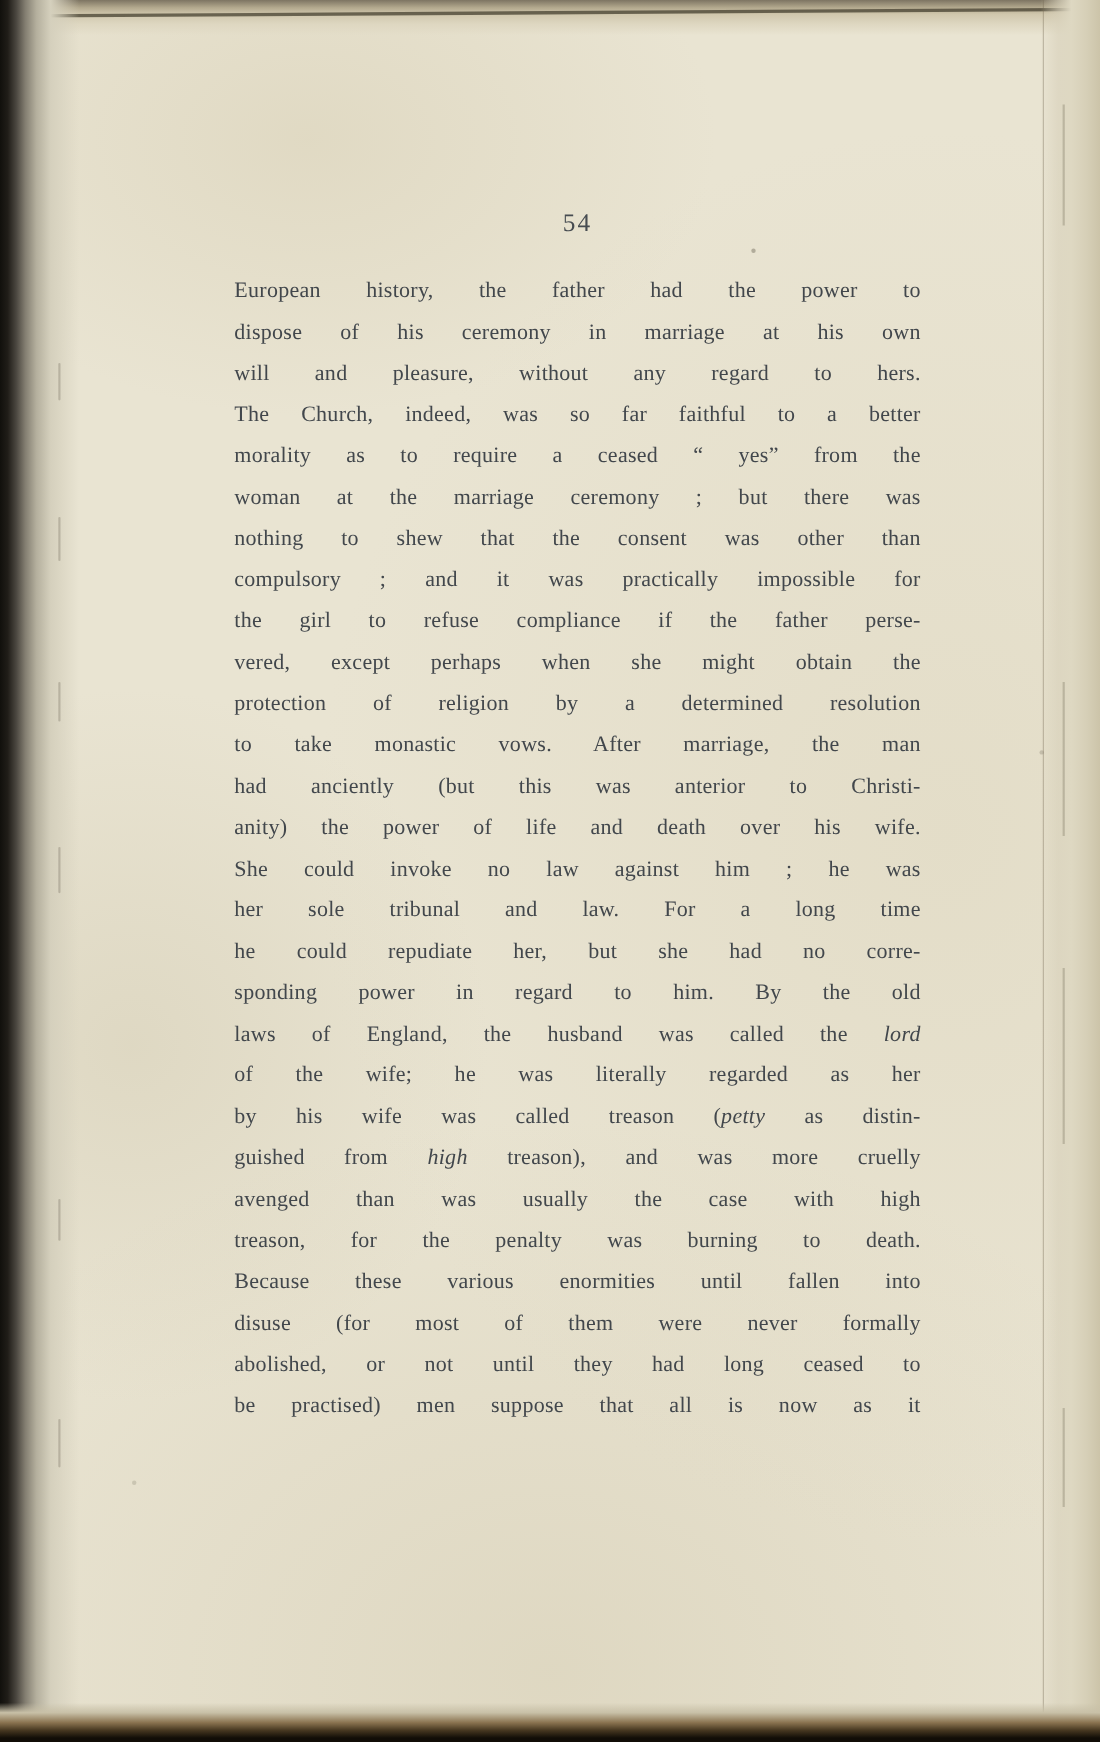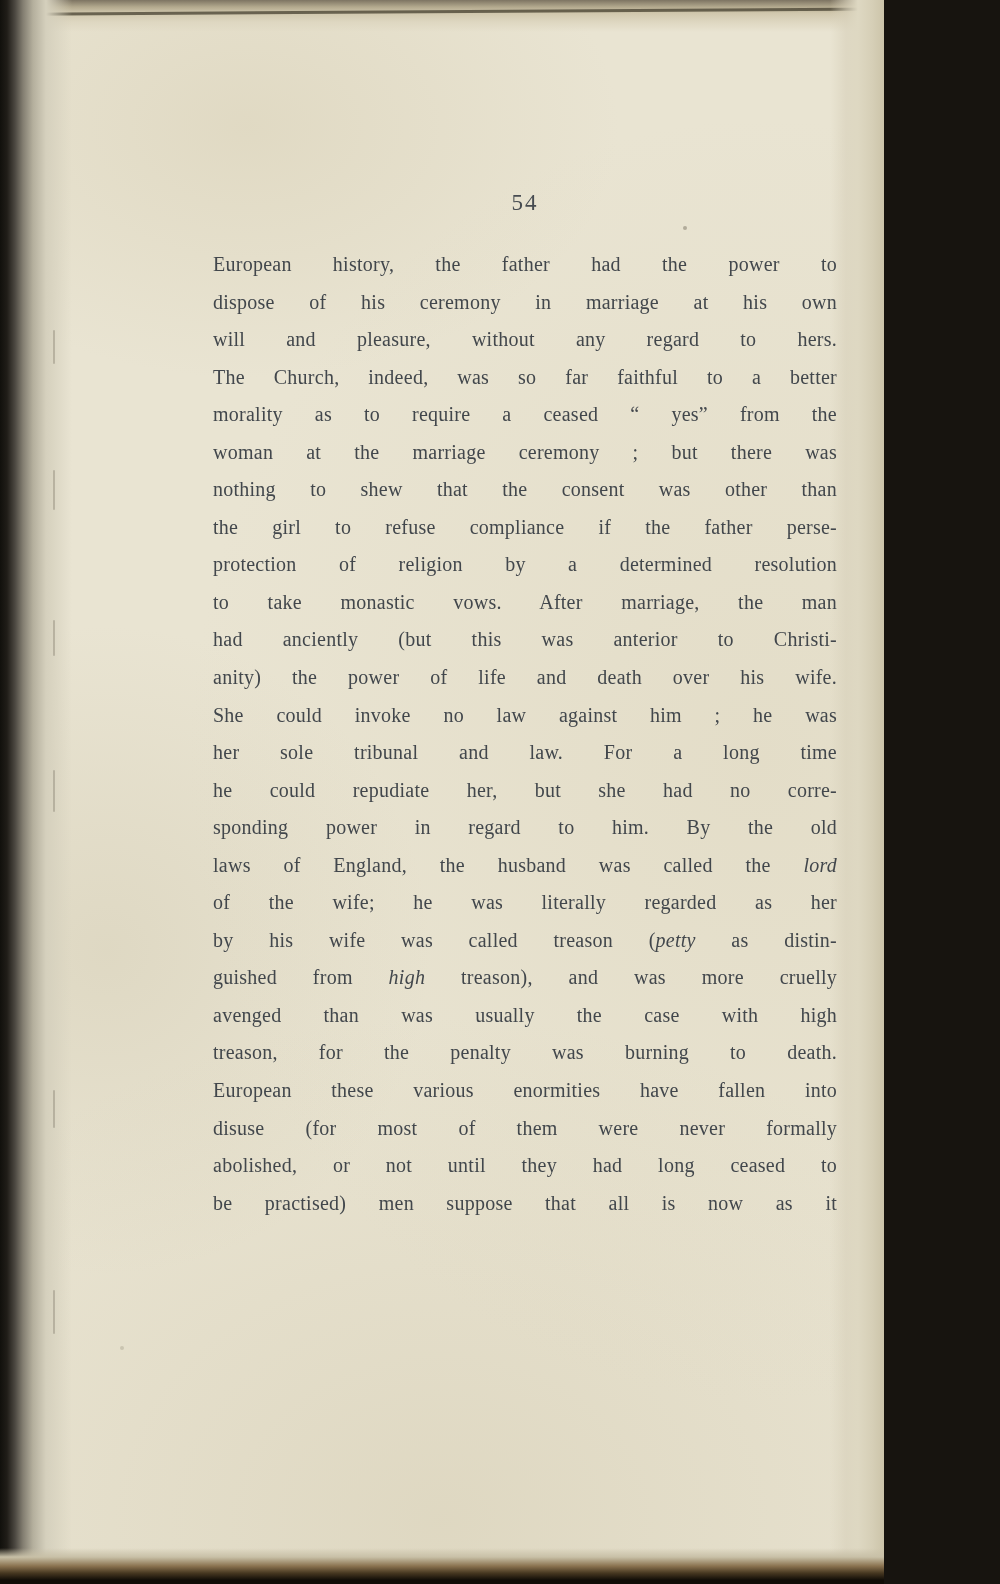--- a/index.html
+++ b/index.html
@@ -1,18 +1,18 @@
 <!DOCTYPE html>
 <html><head>
 <meta charset="utf-8">
 <style>
   html, body { margin: 0; padding: 0; background: #17140f; }
   .scan {
     position: relative;
-    width: 884px;
+    width: 1000px;
     height: 1584px;
     overflow: hidden;
     background-color: #e9e4d2;
     background-image:
       radial-gradient(ellipse 620px 420px at 28% 8%,  rgba(208,198,168,0.35), rgba(208,198,168,0) 60%),
       radial-gradient(ellipse 820px 920px at 86% 48%, rgba(214,205,177,0.30), rgba(214,205,177,0) 70%),
       radial-gradient(ellipse 920px 720px at 50% 96%, rgba(203,193,163,0.35), rgba(203,193,163,0) 70%),
       radial-gradient(ellipse 500px 500px at 12% 60%, rgba(198,189,160,0.30), rgba(198,189,160,0) 65%);
     font-family: "Liberation Serif", "DejaVu Serif", serif;
     color: #42474c;
@@ -115,34 +115,36 @@
 
   <div class="page-number">54</div>
   <div class="text-block">
       <div class="line"><span>European history, the father had the power to</span></div>
       <div class="line"><span>dispose of his ceremony in marriage at his own</span></div>
       <div class="line"><span>will and pleasure, without any regard to hers.</span></div>
       <div class="line"><span>The Church, indeed, was so far faithful to a better</span></div>
       <div class="line"><span>morality as to require a ceased “ yes” from the</span></div>
       <div class="line"><span>woman at the marriage ceremony ; but there was</span></div>
       <div class="line"><span>nothing to shew that the consent was other than</span></div>
+      <div class="line"><span>compulsory ; and it was practically impossible for</span></div>
       <div class="line"><span>the girl to refuse compliance if the father perse-</span></div>
+      <div class="line"><span>vered, except perhaps when she might obtain the</span></div>
       <div class="line"><span>protection of religion by a determined resolution</span></div>
       <div class="line"><span>to take monastic vows. After marriage, the man</span></div>
       <div class="line"><span>had anciently (but this was anterior to Christi-</span></div>
       <div class="line"><span>anity) the power of life and death over his wife.</span></div>
       <div class="line"><span>She could invoke no law against him ; he was</span></div>
       <div class="line"><span>her sole tribunal and law. For a long time</span></div>
       <div class="line"><span>he could repudiate her, but she had no corre-</span></div>
       <div class="line"><span>sponding power in regard to him. By the old</span></div>
       <div class="line"><span>laws of England, the husband was called the </span><em>lord</em></div>
       <div class="line"><span>of the wife; he was literally regarded as her</span></div>
       <div class="line"><span>by his wife was called treason (</span><em>petty</em><span> as distin-</span></div>
       <div class="line"><span>guished from </span><em>high</em><span> treason), and was more cruelly</span></div>
       <div class="line"><span>avenged than was usually the case with high</span></div>
       <div class="line"><span>treason, for the penalty was burning to death.</span></div>
-      <div class="line"><span>European these various enormities have fallen into</span></div>
+      <div class="line"><span>Because these various enormities until fallen into</span></div>
       <div class="line"><span>disuse (for most of them were never formally</span></div>
       <div class="line"><span>abolished, or not until they had long ceased to</span></div>
       <div class="line"><span>be practised) men suppose that all is now as it</span></div>
     </div>
 
 </div>
 
 </body></html>

